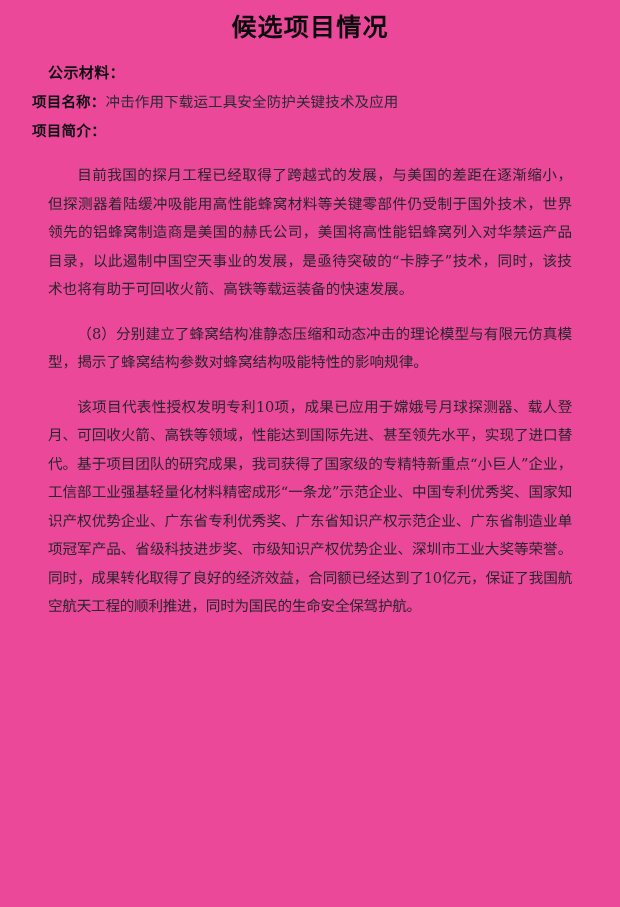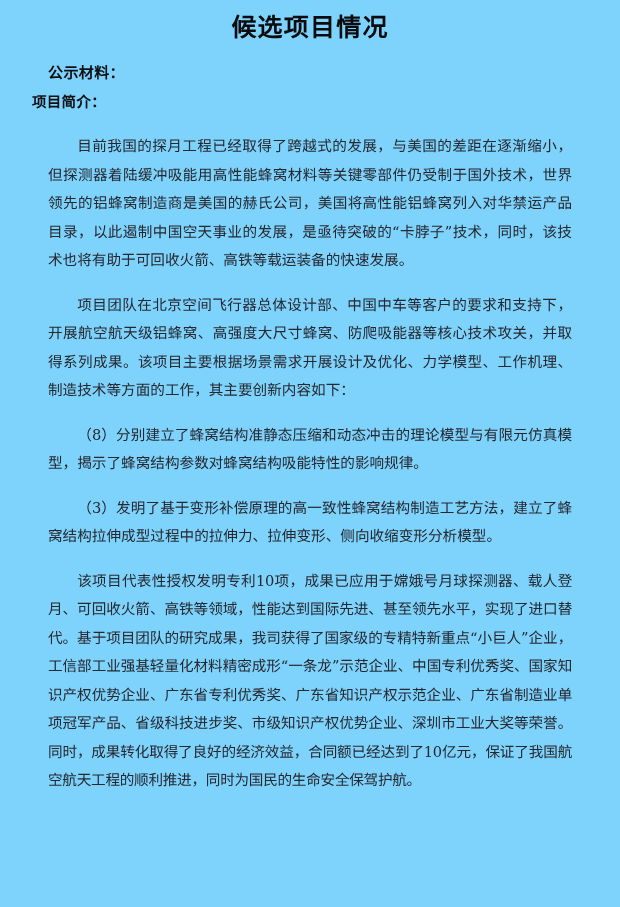--- a/index.html
+++ b/index.html
@@ -16,21 +16,21 @@
     color: #16161a;
     -webkit-font-smoothing: antialiased;
   }
 
   .page {
     position: relative;
     width: 620px;
     height: 907px;
     box-sizing: border-box;
     padding: 0;
-    background: #7dd3fc;
+    background: #ec4899;
   }
 
   
   .doc-title {
     margin: 0;
     padding-top: 11px;
     text-align: center;
     font-family: "DejaVu Serif", "Liberation Serif", serif;
     font-weight: 700;
     font-size: 25px;
@@ -112,31 +112,32 @@
 <body>
 
 <div class="page">
 
   <h1 class="doc-title">候选项目情况</h1>
 
   <div class="body-block">
 
     <div class="section-head">公示材料：</div>
 
+    <p class="field-row">
+      <span class="field-label">项目名称：</span><span class="field-value">冲击作用下载运工具安全防护关键技术及应用</span>
+    </p>
 
 
 
     <div class="sub-head">项目简介：</div>
 
     <p class="para">目前我国的探月工程已经取得了跨越式的发展，与美国的差距在逐渐缩小，但探测器着陆缓冲吸能用高性能蜂窝材料等关键零部件仍受制于国外技术，世界领先的铝蜂窝制造商是美国的赫氏公司，美国将高性能铝蜂窝列入对华禁运产品目录，以此遏制中国空天事业的发展，是亟待突破的“卡脖子”技术，同时，该技术也将有助于可回收火箭、高铁等载运装备的快速发展。</p>
 
-    <p class="para">项目团队在北京空间飞行器总体设计部、中国中车等客户的要求和支持下，开展航空航天级铝蜂窝、高强度大尺寸蜂窝、防爬吸能器等核心技术攻关，并取得系列成果。该项目主要根据场景需求开展设计及优化、力学模型、工作机理、制造技术等方面的工作，其主要创新内容如下：</p>
 
     <p class="para">（8）分别建立了蜂窝结构准静态压缩和动态冲击的理论模型与有限元仿真模型，揭示了蜂窝结构参数对蜂窝结构吸能特性的影响规律。</p>
 
 
-    <p class="para">（3）发明了基于变形补偿原理的高一致性蜂窝结构制造工艺方法，建立了蜂窝结构拉伸成型过程中的拉伸力、拉伸变形、侧向收缩变形分析模型。</p>
 
 
     <p class="para tight">该项目代表性授权发明专利10项，成果已应用于嫦娥号月球探测器、载人登月、可回收火箭、高铁等领域，性能达到国际先进、甚至领先水平，实现了进口替代。基于项目团队的研究成果，我司获得了国家级的专精特新重点“小巨人”企业，工信部工业强基轻量化材料精密成形“一条龙”示范企业、中国专利优秀奖、国家知识产权优势企业、广东省专利优秀奖、广东省知识产权示范企业、广东省制造业单项冠军产品、省级科技进步奖、市级知识产权优势企业、深圳市工业大奖等荣誉。同时，成果转化取得了良好的经济效益，合同额已经达到了10亿元，保证了我国航空航天工程的顺利推进，同时为国民的生命安全保驾护航。</p>
 
   </div>
 </div>
 
 </body></html>

